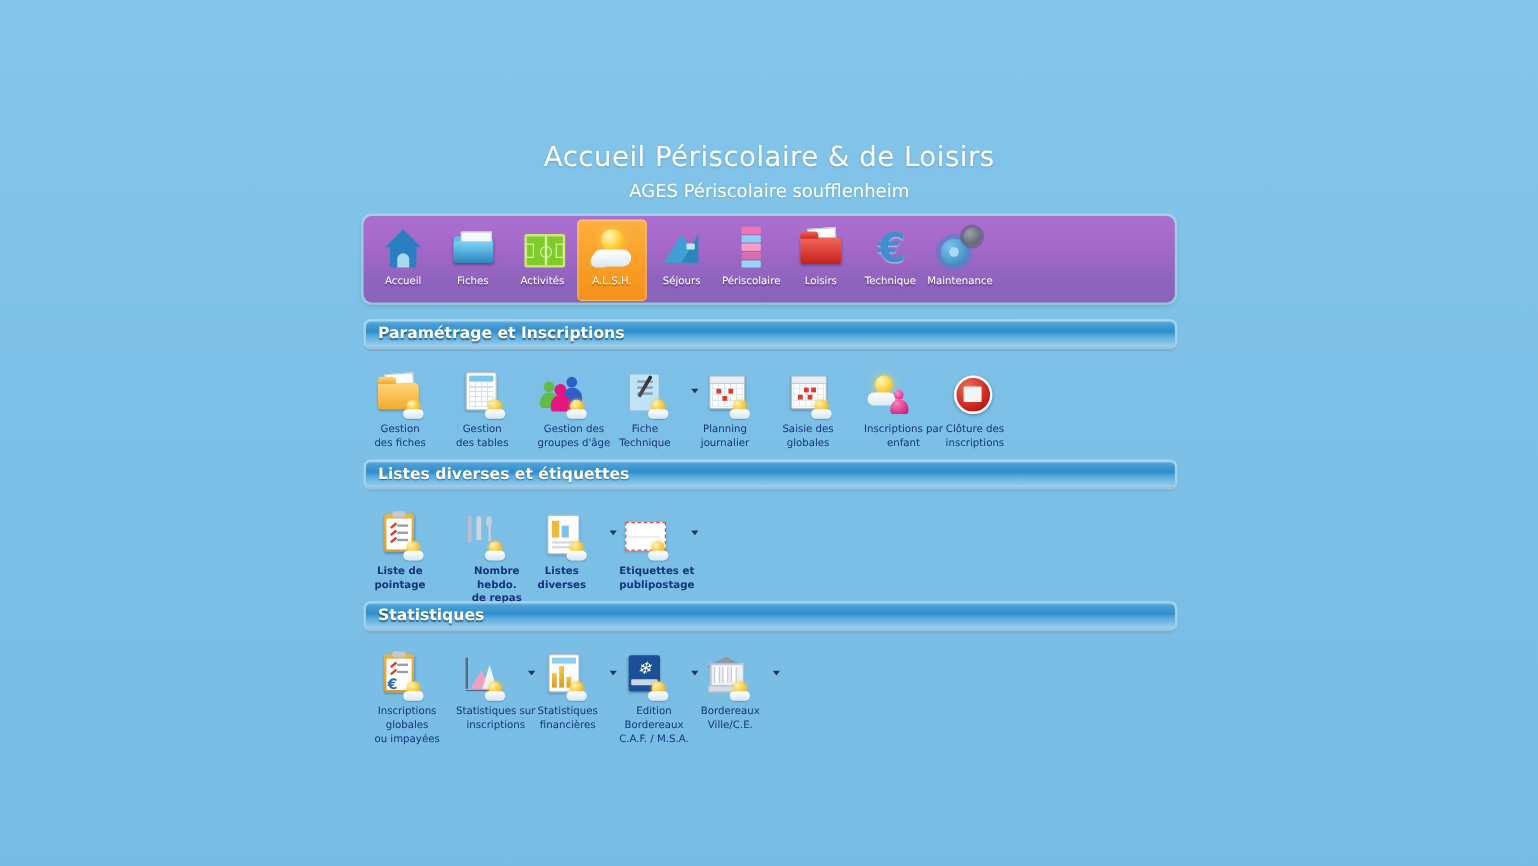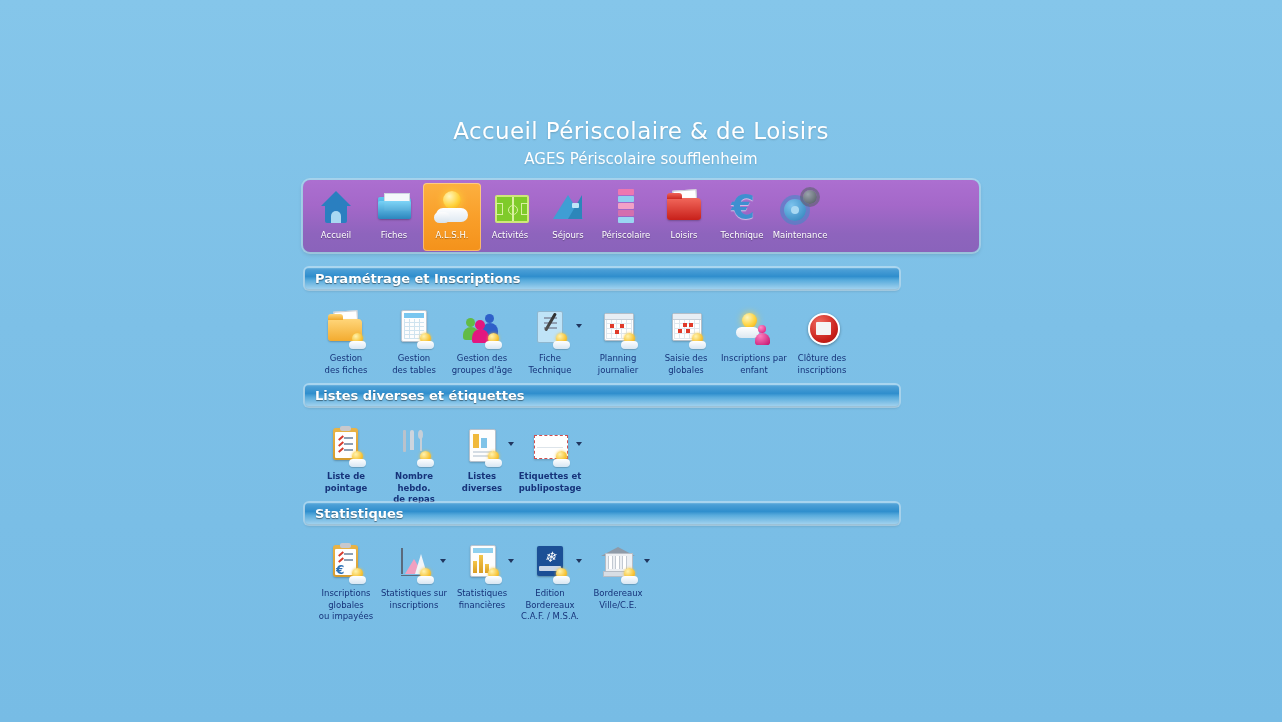--- a/index.html
+++ b/index.html
@@ -48,36 +48,36 @@
   }
   .tb-ico{width:40px;height:40px;position:relative;}
   .tb-label{
     margin-top:3px;font-size:8.5px;color:#ffffff;
     font-family:"DejaVu Sans", sans-serif;
     text-shadow:0 1px 1px rgba(0,0,0,.35);white-space:nowrap;
   }
 
   
   .sec-bar{
-    position:absolute;left:305px;width:594px;height:21px;
+    position:absolute;left:305px;width:674px;height:21px;
     border-radius:4px;
     background:linear-gradient(180deg,#6fb5e0 0%,#4c9fd6 8%,#2f8ecd 40%,#58abdc 58%,#9fd1ee 100%);
     box-shadow:0 0 0 2px rgba(255,255,255,.35), 0 2px 3px rgba(0,0,0,.18);
     display:flex;align-items:center;
   }
   .sec-bar .sec-title{
     margin-left:10px;font-size:13px;color:#ffffff;font-weight:bold;
     font-family:"DejaVu Sans", sans-serif;
     text-shadow:0 1px 1px rgba(0,0,0,.45);white-space:nowrap;
   }
 
   
   .icon-row{position:absolute;left:312px;display:flex;align-items:flex-start;}
   .cell{
-    width:68px;display:flex;flex-direction:column;align-items:center;
+    width:68px;display:flex;flex-direction:column;align-items:flex-start;
     position:relative;cursor:default;
   }
   .cell .ico{width:42px;height:42px;position:relative;}
   .cell .cap{
     margin-top:3px;text-align:center;font-size:8.5px;line-height:11.5px;
     color:#16337a;font-family:"DejaVu Sans", sans-serif;white-space:pre-line;
   }
   .arrow{
     position:absolute;top:16px;right:2px;width:0;height:0;
     border-left:3px solid transparent;border-right:3px solid transparent;
@@ -214,38 +214,38 @@
         <span class="tb-label">Accueil</span>
       </div>
       <div class="tb-item">
         <span class="tb-ico">
           <span style="position:absolute;left:4px;top:10px;width:33px;height:22px;border-radius:2px 4px 3px 3px;background:linear-gradient(180deg,#5fc3ef,#2f8ec4);box-shadow:0 1px 2px rgba(0,0,0,.3)"></span>
           <span style="position:absolute;left:10px;top:6px;width:24px;height:16px;background:#f4f8fb;border:1px solid #cdd7e0"></span>
           <span style="position:absolute;left:4px;top:14px;width:33px;height:18px;border-radius:2px;background:linear-gradient(180deg,#79d3f7,#2c86bd);opacity:.96"></span>
         </span>
         <span class="tb-label">Fiches</span>
       </div>
-      <div class="tb-item active">
-        <span class="tb-ico">
-          <span style="position:absolute;left:11px;top:4px;width:18px;height:18px;border-radius:50%;background:radial-gradient(circle at 35% 30%,#fff6bd,#ffd33f 55%,#f2a40c);box-shadow:0 0 8px rgba(255,214,60,.95)"></span>
-          <span style="position:absolute;left:4px;top:21px;width:32px;height:14px;border-radius:8px;background:linear-gradient(180deg,#ffffff,#dfe9f2)"></span>
-          <span style="position:absolute;left:2px;top:25px;width:16px;height:11px;border-radius:6px;background:linear-gradient(180deg,#fdfdfd,#d6e2ed)"></span>
-        </span>
-        <span class="tb-label">A.L.S.H.</span>
-      </div>
       <div class="tb-item">
         <span class="tb-ico">
           <span class="field">
             <i class="mid"></i>
             <i class="cc"></i>
             <i class="gl" style="left:-1px"></i>
             <i class="gl" style="right:-1px"></i>
           </span>
         </span>
         <span class="tb-label">Activités</span>
+      </div>
+      <div class="tb-item active">
+        <span class="tb-ico">
+          <span style="position:absolute;left:11px;top:4px;width:18px;height:18px;border-radius:50%;background:radial-gradient(circle at 35% 30%,#fff6bd,#ffd33f 55%,#f2a40c);box-shadow:0 0 8px rgba(255,214,60,.95)"></span>
+          <span style="position:absolute;left:4px;top:21px;width:32px;height:14px;border-radius:8px;background:linear-gradient(180deg,#ffffff,#dfe9f2)"></span>
+          <span style="position:absolute;left:2px;top:25px;width:16px;height:11px;border-radius:6px;background:linear-gradient(180deg,#fdfdfd,#d6e2ed)"></span>
+        </span>
+        <span class="tb-label">A.L.S.H.</span>
       </div>
       <div class="tb-item">
         <span class="tb-ico">
           <span class="tent"></span>
           <span class="tent2"></span>
           <span style="position:absolute;left:24px;top:16px;width:7px;height:5px;background:#bfe6f7;border-radius:1px"></span>
         </span>
         <span class="tb-label">Séjours</span>
       </div>
       <div class="tb-item">

